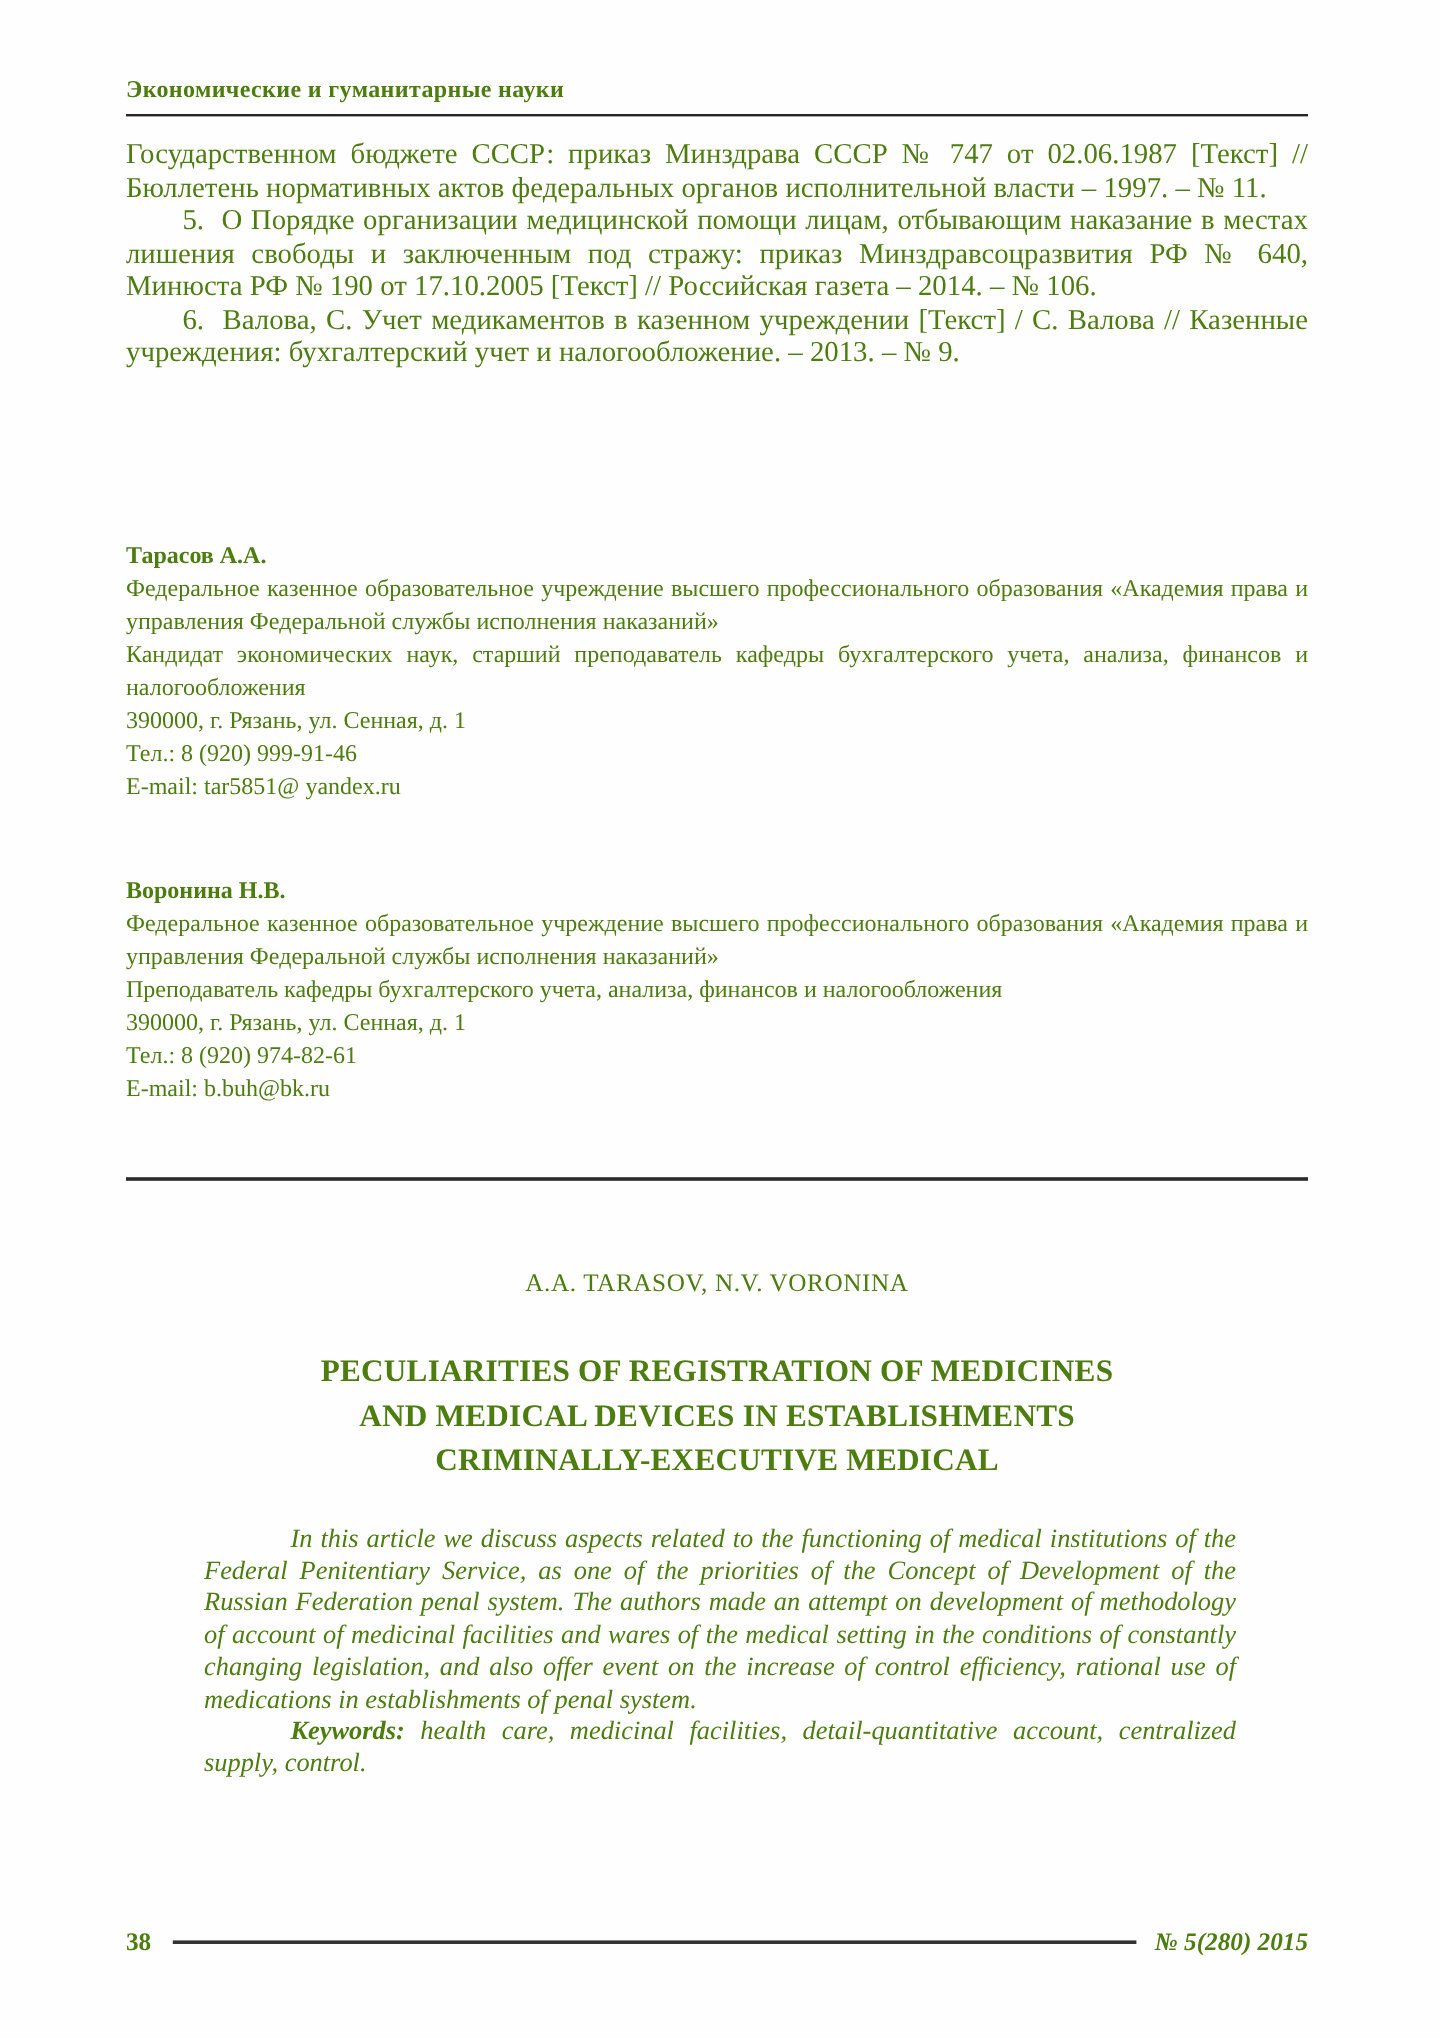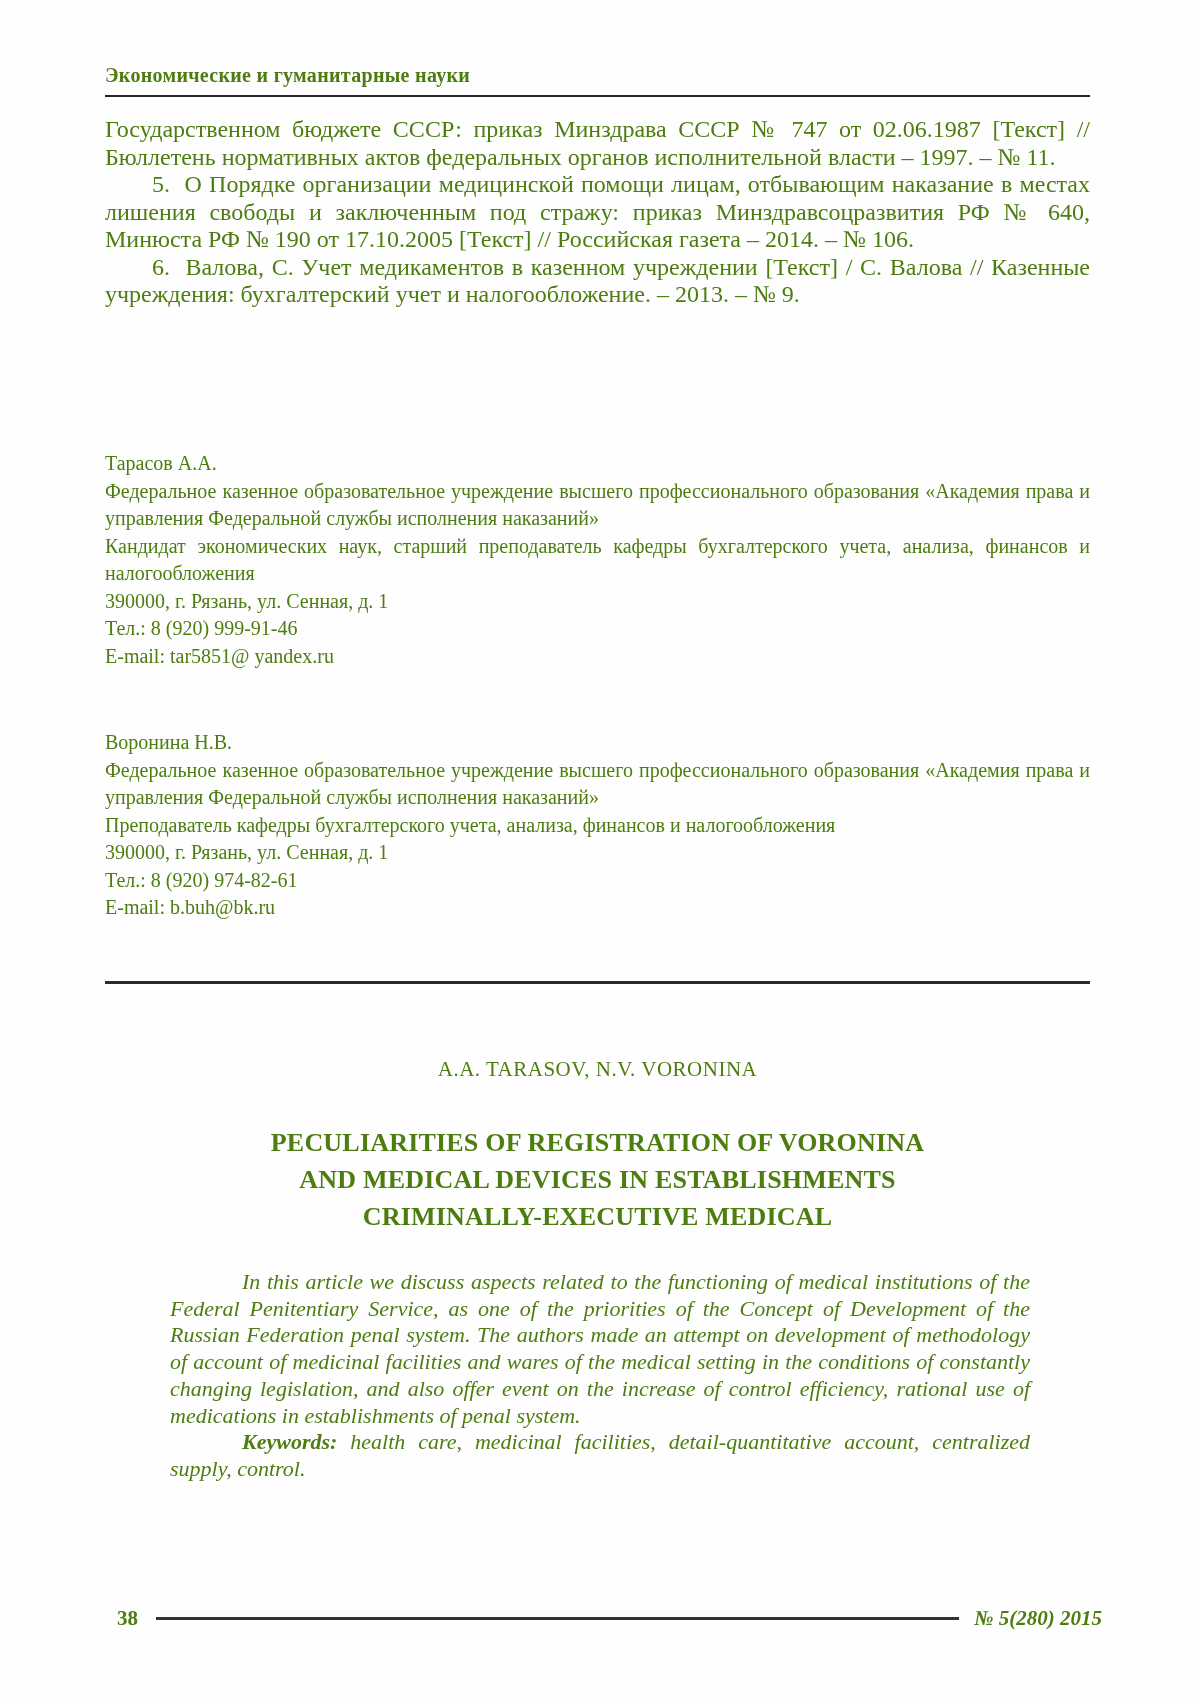--- a/index.html
+++ b/index.html
@@ -32,21 +32,21 @@
   }
   .refs p { margin: 0; }
   .refs p.item { text-indent: 47px; }
 
   
   .author-block {
     left: 105px; width: 985px;
     font-size: 20px; line-height: 27.5px;
   }
   .author-block p { margin: 0; }
-  .author-block .name { font-weight: normal; }
+  .author-block .name { font-weight: bold; }
   .author-block .just { text-align: justify; }
   #author-1 { top: 450px; }
   #author-2 { top: 713px; margin-top: 16px; }
 
   .section-divider {
     left: 105px; top: 981px; width: 985px; height: 3px;
     background: #2b2b2b;
   }
 
   
@@ -69,21 +69,21 @@
     font-size: 22px; font-style: italic; line-height: 26.7px;
     text-align: justify;
   }
   .abstract p { margin: 0; text-indent: 72px; }
   .abstract .kw-label { font-weight: bold; }
 
   
   .page-footer {
     left: 105px; top: 1604px; width: 985px;
     display: flex; align-items: center;
-    font-size: 21px; font-weight: bold; line-height: 28px; margin-left: 12px;
+    font-size: 21px; font-weight: bold; line-height: 28px;
   }
   .footer-rule {
     flex: 1 1 auto; height: 3px; background: #333;
     margin: 0 15px 0 18px;
   }
   .issue-label { font-style: italic; white-space: nowrap; }
   .page-number { white-space: nowrap; }
 </style>
 </head>
 <body>
@@ -114,21 +114,21 @@
     <p>390000, г. Рязань, ул. Сенная, д. 1</p>
     <p>Тел.: 8 (920) 974-82-61</p>
     <p>E-mail: b.buh@bk.ru</p>
   </div>
 
   <div class="abs section-divider"></div>
 
   <div class="abs en-authors">A.A. TARASOV, N.V. VORONINA</div>
 
   <h1 class="abs article-title" style="margin:0;">
-    <span>PECULIARITIES OF REGISTRATION OF VORONINA</span>
+    <span>PECULIARITIES OF REGISTRATION OF MEDICINES</span>
     <span>AND MEDICAL DEVICES IN ESTABLISHMENTS</span>
     <span>CRIMINALLY-EXECUTIVE MEDICAL</span>
   </h1>
 
   <div class="abs abstract">
     <p>In this article we discuss aspects related to the functioning of medical institutions of the Federal Penitentiary Service, as one of the priorities of the Concept of Development of the Russian Federation penal system. The authors made an attempt on development of methodology of account of medicinal facilities and wares of the medical setting in the conditions of constantly changing legislation, and also offer event on the increase of control efficiency, rational use of medications in establishments of penal system.</p>
     <p><span class="kw-label">Keywords:</span> <span>health care, medicinal facilities, detail-quantitative account, centralized supply, control.</span></p>
   </div>
 
   <div class="abs page-footer">

